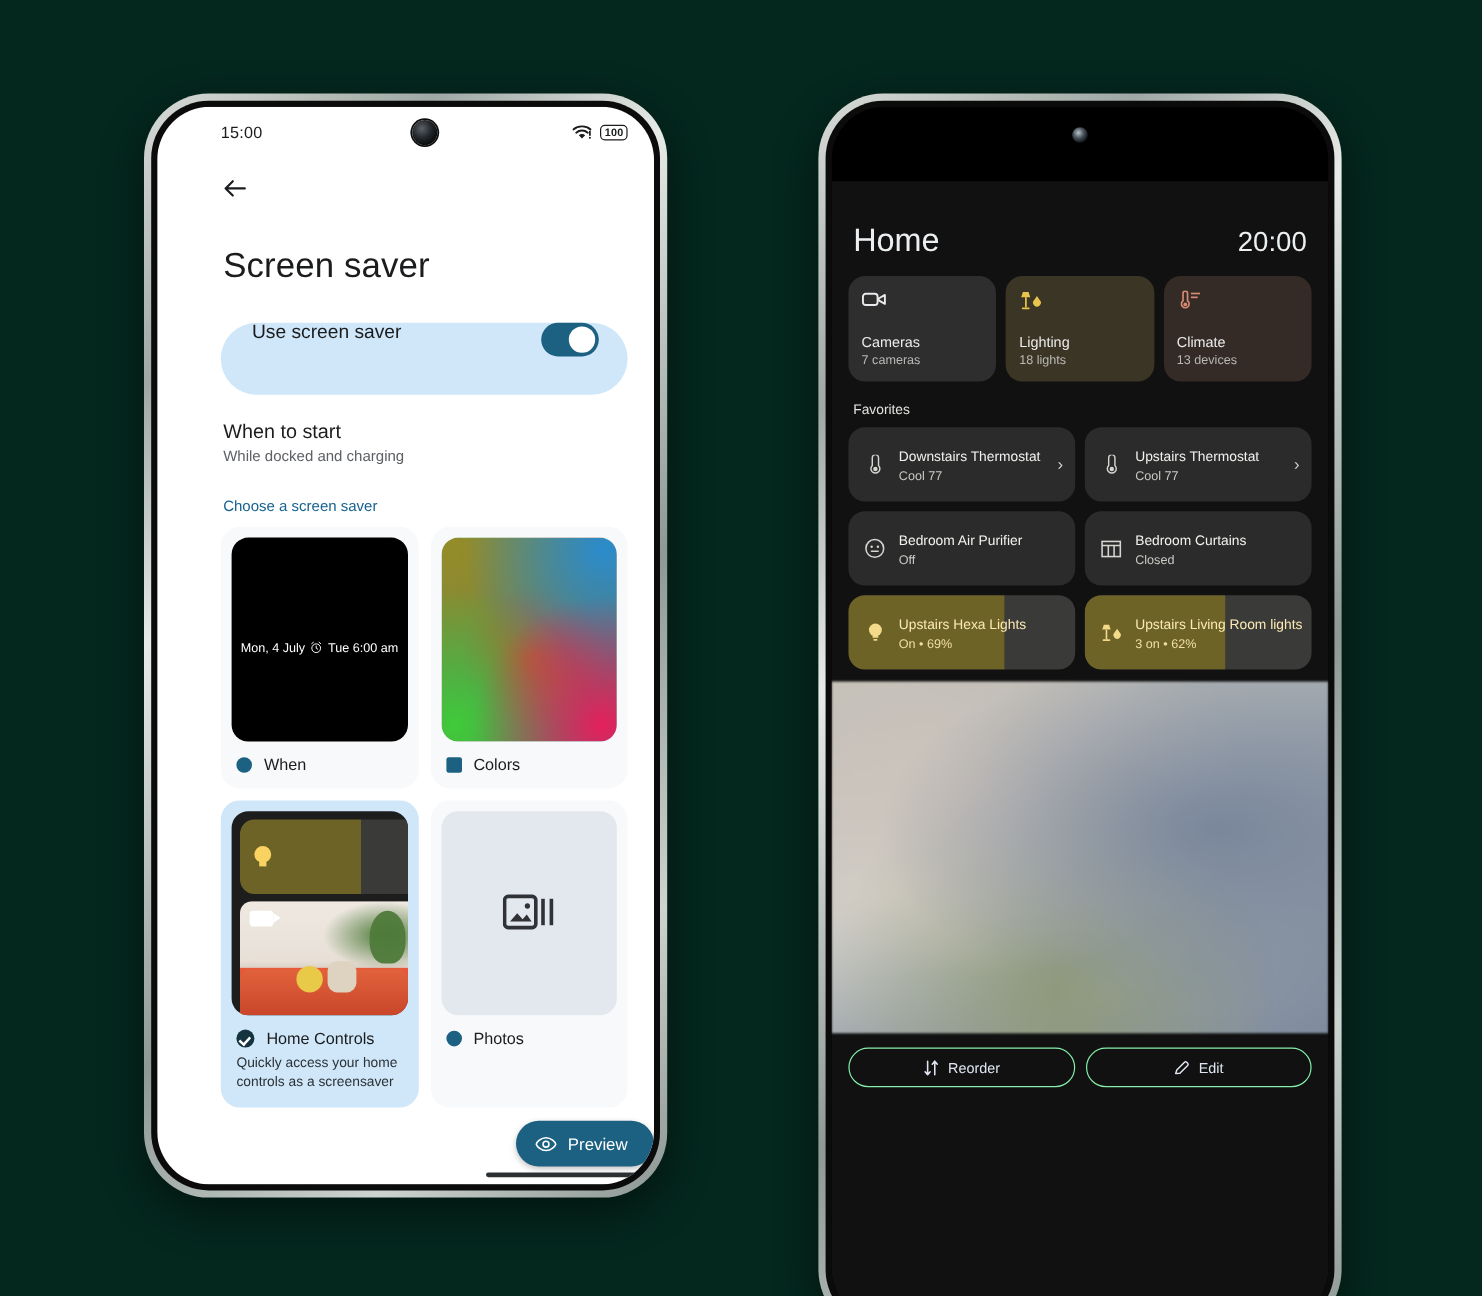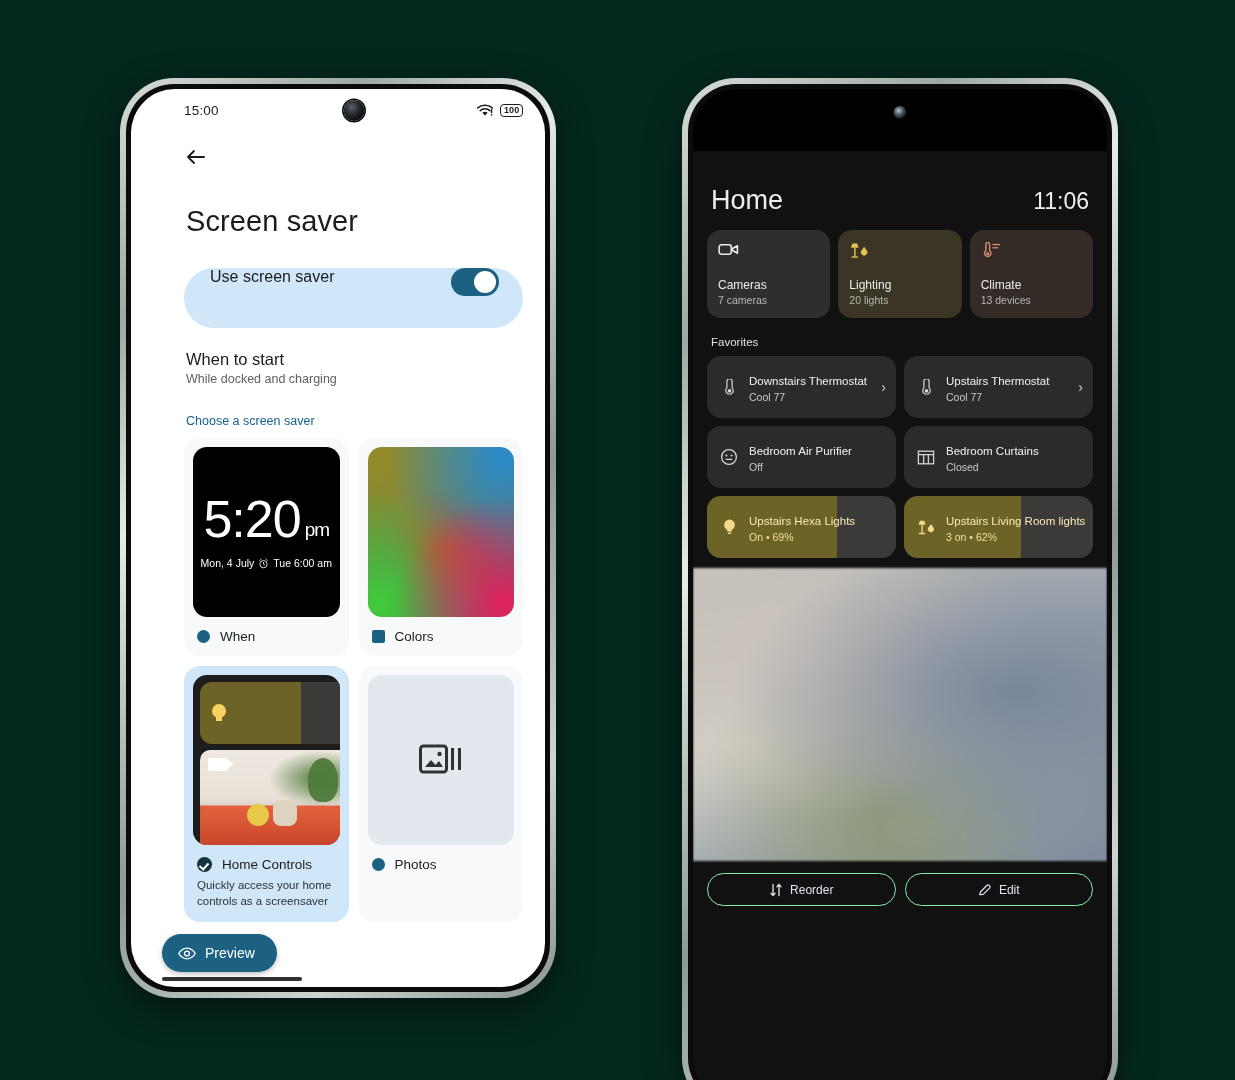--- a/index.html
+++ b/index.html
@@ -148,21 +148,21 @@
   .dot { width:13px; height:13px; border-radius:50%; background:#1c6181; flex:none; }
   .dot.square { border-radius:2px; }
   .check { width:15px; height:15px; border-radius:50%; background:#14333f;
            position:relative; flex:none; }
   .check::after { content:""; position:absolute; left:4px; top:3.5px; width:4px; height:7px;
     border:2px solid #fff; border-top:0; border-left:0; transform:rotate(42deg); }
   .ss-name { font-size:13.5px; color:#1b1c1e; }
   .ss-desc { font-size:11.5px; color:#2b3135; line-height:1.38; padding:6px 4px 0; }
 
   .preview-wrap { margin-top:auto; display:flex; flex-direction:column;
-                  align-items:flex-start; padding-bottom:6px; }
+                  align-items:flex-end; padding-bottom:6px; }
   .preview-btn {
     background:#1c6181; color:#fff; border-radius:22px; height:38px;
     padding:0 22px 0 16px; display:flex; align-items:center; gap:9px;
     font-size:14px; cursor:pointer; box-shadow:0 2px 5px rgba(0,0,0,.25);
   }
   .home-indicator { width:140px; height:4px; border-radius:3px; background:#2c3032; margin-top:5px; }
 
   
   .home-scr { background:#000; width:100%; height:100%; display:flex; flex-direction:column;
               position:relative; }
@@ -269,24 +269,20 @@
             <div class="sec-title">When to start</div>
             <div class="sec-sub">While docked and charging</div>
           </div>
 
           <div class="choose-label">Choose a screen saver</div>
 
           <div class="grid">
 
             <div class="ss-card">
               <div class="thumb thumb-clock">
-                <div class="clk-time">
-                  <span>5:20</span>
-                  <span class="clk-ampm">pm</span>
-                </div>
                 <div class="clk-date">
                   <span>Mon, 4 July</span>
                   <span class="icon">
                     <svg width="11" height="11" viewBox="0 0 16 16">
                       <circle cx="8" cy="9" r="5.3" stroke="#fff" stroke-width="1.2" fill="none"></circle>
                       <path d="M8 6.3V9l1.9 1.2" stroke="#fff" stroke-width="1.2" fill="none" stroke-linecap="round"></path>
                       <path d="M2.6 3.4 4.6 1.8M13.4 3.4 11.4 1.8" stroke="#fff" stroke-width="1.2" stroke-linecap="round"></path>
                     </svg>
                   </span>
                   <span>Tue 6:00 am</span>
@@ -370,21 +366,21 @@
   <div class="phone" id="phone-right">
     <div class="phone-inner">
       <div class="screen">
         <div class="home-scr">
           <span class="punch-right"></span>
 
           <div class="home-panel">
 
             <div class="home-head">
               <span class="home-title">Home</span>
-              <span class="home-clock">11:06</span>
+              <span class="home-clock">20:00</span>
             </div>
 
             <div class="cat-row">
               <div class="cat-tile" style="background:#2e2e2e">
                 <span class="icon">
                   <svg width="21" height="15" viewBox="0 0 22 16">
                     <rect x="1" y="3" width="13" height="10" rx="2.5" stroke="#e8eaed" stroke-width="1.7" fill="none"></rect>
                     <path d="M15 7.2 20.5 4v8L15 8.8z" stroke="#e8eaed" stroke-width="1.7" fill="none" stroke-linejoin="round"></path>
                   </svg>
                 </span>
@@ -398,21 +394,21 @@
                 <span class="icon">
                   <svg width="21" height="17" viewBox="0 0 22 18">
                     <path d="M2 6h8L8.5 1.5h-5z" fill="#e9c44c"></path>
                     <rect x="5.4" y="6" width="1.5" height="9" fill="#e9c44c"></rect>
                     <rect x="2.5" y="15" width="7" height="1.6" rx=".8" fill="#e9c44c"></rect>
                     <path d="M13.5 8.5a3.4 3.4 0 1 0 4.8 0L15.9 5z" fill="#e9c44c"></path>
                   </svg>
                 </span>
                 <div>
                   <div class="cat-name">Lighting</div>
-                  <div class="cat-sub">20 lights</div>
+                  <div class="cat-sub">18 lights</div>
                 </div>
               </div>
 
               <div class="cat-tile" style="background:#342a26">
                 <span class="icon">
                   <svg width="21" height="16" viewBox="0 0 22 17">
                     <path d="M5 2.6a2 2 0 1 1 4 0v6.6a3.4 3.4 0 1 1-4 0z" stroke="#d78a72" stroke-width="1.5" fill="none"></path>
                     <circle cx="7" cy="12.4" r="1.7" fill="#d78a72"></circle>
                     <rect x="12" y="2" width="8" height="1.5" fill="#d78a72"></rect>
                     <rect x="12" y="5.4" width="6" height="1.5" fill="#d78a72"></rect>

